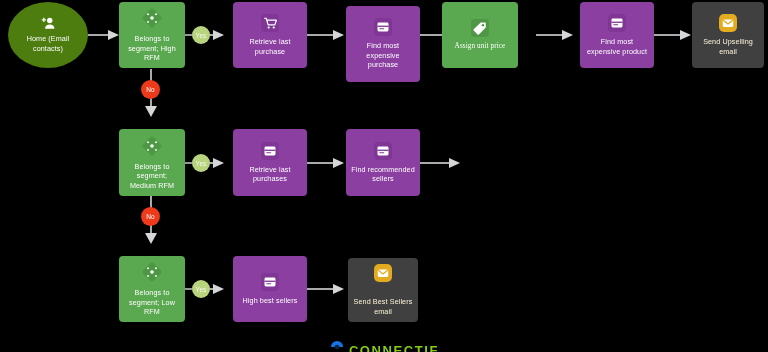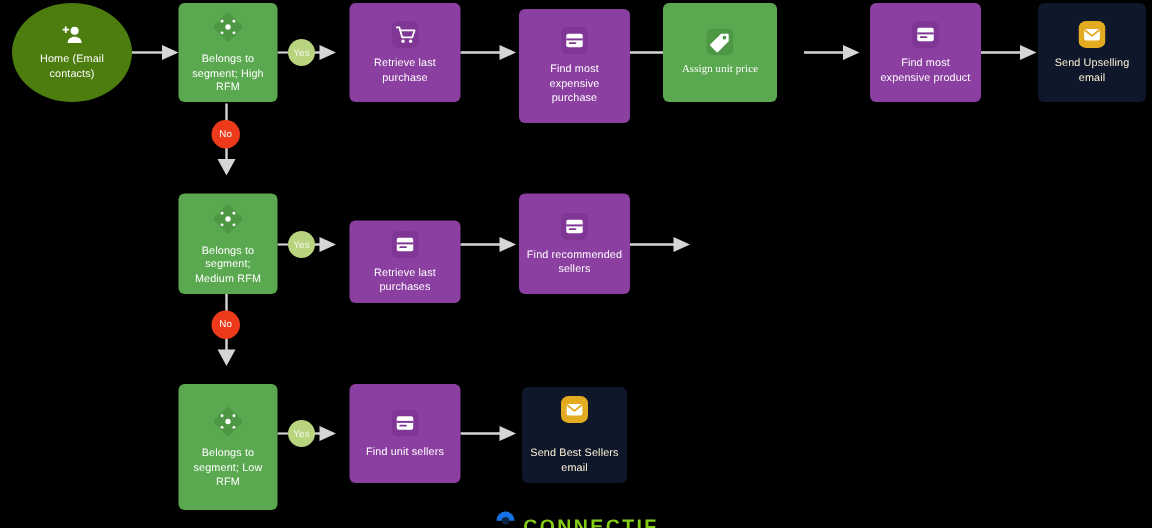--- a/index.html
+++ b/index.html
@@ -48,21 +48,21 @@
     margin-bottom: 5px;
     display: flex;
     align-items: center;
     justify-content: center;
   }
 
   
   .n-home   { background: #4d7c0f; border-radius: 50%; }
   .n-green  { background: #5aa84f; }
   .n-purple { background: #8b3fa0; }
-  .n-yellow { background: #0f172a; }
+  .n-yellow { background: #404040; }
   .n-yellow .node-label { color: #fdf3d9; }
 
   
   .badge {
     position: absolute;
     border-radius: 50%;
     display: flex;
     align-items: center;
     justify-content: center;
     font-size: 6.5px;
@@ -288,21 +288,21 @@
   </div>
 
   <div class="badge b-yes" style="left:192px; top:154px; width:18px; height:18px;">
     <span>Yes</span>
   </div>
 
   <div class="badge b-no" style="left:141px; top:207px; width:19px; height:19px;">
     <span>No</span>
   </div>
 
-  <div class="node n-purple" style="left:233px; top:129px; width:74px; height:55px;margin-top:18px;">
+  <div class="node n-purple" style="left:233px; top:129px; width:74px; height:67px;">
     <span class="icon-wrap">
       <svg width="18" height="18" viewBox="0 0 22 22">
         <rect x="0" y="0" width="22" height="22" rx="5" fill="#7f3694"></rect>
         <rect x="4.3" y="5.6" width="13.4" height="10.8" rx="1.6" fill="#ffffff"></rect>
         <rect x="4.3" y="9.3" width="13.4" height="1.6" fill="#7f3694"></rect>
         <rect x="6.4" y="12.4" width="6.1" height="1.5" rx="0.7" fill="#7f3694"></rect>
       </svg>
     </span>
     <span class="node-label">Retrieve last purchases</span>
   </div>
@@ -313,21 +313,21 @@
         <rect x="0" y="0" width="22" height="22" rx="5" fill="#7f3694"></rect>
         <rect x="4.3" y="5.6" width="13.4" height="10.8" rx="1.6" fill="#ffffff"></rect>
         <rect x="4.3" y="9.3" width="13.4" height="1.6" fill="#7f3694"></rect>
         <rect x="6.4" y="12.4" width="6.1" height="1.5" rx="0.7" fill="#7f3694"></rect>
       </svg>
     </span>
     <span class="node-label">Find recommended sellers</span>
   </div>
 
 
-  <div class="node n-green" style="left:119px; top:256px; width:66px; height:84px;align-items:center;">
+  <div class="node n-green" style="left:119px; top:256px; width:66px; height:66px;align-items:center;">
     <span class="icon-wrap">
       <svg width="22" height="22" viewBox="0 0 26 26">
         <rect x="13" y="0.8" width="17.2" height="17.2" rx="2" fill="#4e9845" transform="rotate(45 13 0.8)"></rect>
         <circle cx="13" cy="13" r="2.1" fill="#ffffff"></circle>
         <circle cx="8.3" cy="8.5" r="1.15" fill="#ffffff"></circle>
         <circle cx="17.7" cy="8.5" r="1.15" fill="#ffffff"></circle>
         <circle cx="8.3" cy="17.6" r="1.15" fill="#ffffff"></circle>
         <circle cx="17.7" cy="17.6" r="1.15" fill="#ffffff"></circle>
       </svg>
     </span>
@@ -340,21 +340,21 @@
 
   <div class="node n-purple" style="left:233px; top:256px; width:74px; height:66px;">
     <span class="icon-wrap">
       <svg width="18" height="18" viewBox="0 0 22 22">
         <rect x="0" y="0" width="22" height="22" rx="5" fill="#7f3694"></rect>
         <rect x="4.3" y="5.6" width="13.4" height="10.8" rx="1.6" fill="#ffffff"></rect>
         <rect x="4.3" y="9.3" width="13.4" height="1.6" fill="#7f3694"></rect>
         <rect x="6.4" y="12.4" width="6.1" height="1.5" rx="0.7" fill="#7f3694"></rect>
       </svg>
     </span>
-    <span class="node-label">Find unit sellers</span>
+    <span class="node-label">High best sellers</span>
   </div>
 
   <div class="node n-yellow" style="left:348px; top:258px; width:70px; height:64px;gap:10px;">
     <span class="icon-wrap">
       <svg width="18" height="18" viewBox="0 0 22 22">
         <rect x="0" y="0" width="22" height="22" rx="6" fill="#e3ab1f"></rect>
         <rect x="4.6" y="6.6" width="12.8" height="9.2" rx="1.4" fill="#ffffff"></rect>
         <path d="M5.3 7.6 11 12.1l5.7-4.5" fill="none" stroke="#e3ab1f" stroke-width="1.5" stroke-linecap="round" stroke-linejoin="round"></path>
       </svg>
     </span>

